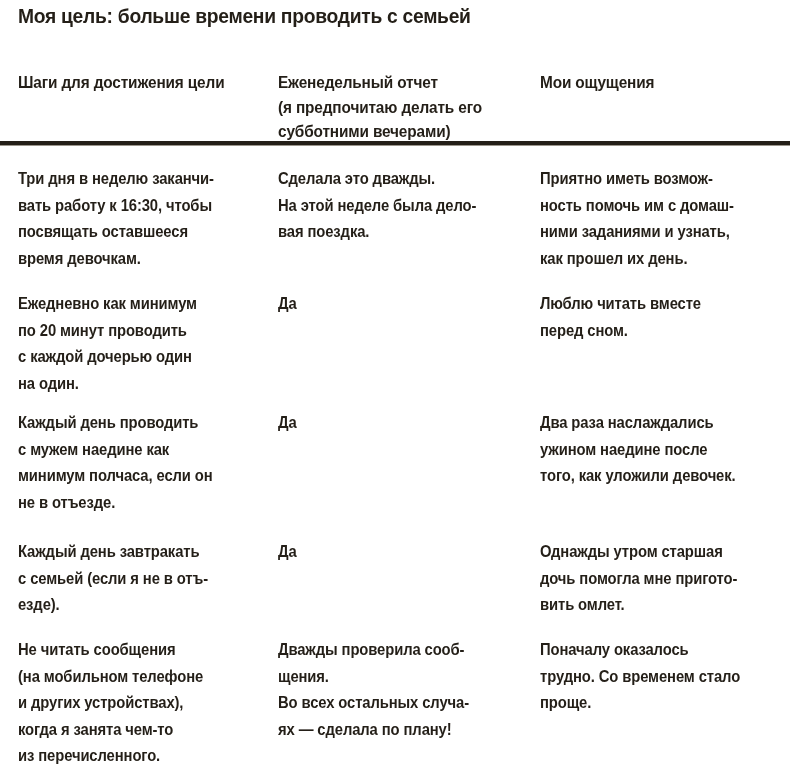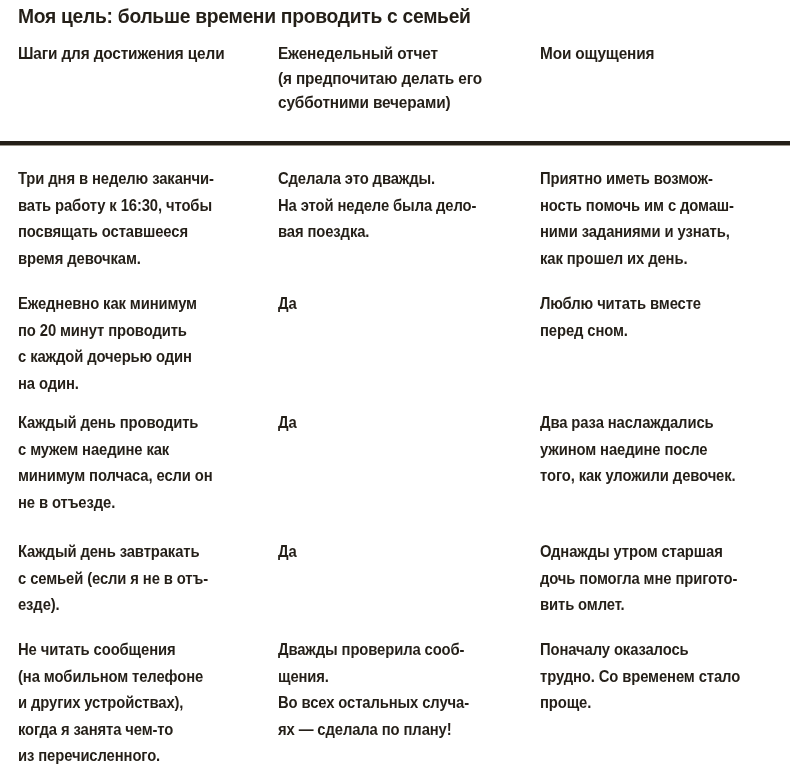--- a/index.html
+++ b/index.html
@@ -37,21 +37,21 @@
     letter-spacing: -0.3px;
     transform: scaleX(0.94);
     transform-origin: left center;
     white-space: nowrap;
   }
 
   
   .head-row {
     position: absolute;
     left: 0;
-    top: 41px;
+    top: 70px;
     width: 790px;
     height: 82px;
   }
   .head-cell {
     position: absolute;
     top: 0;
     font-size: 16.2px;
     line-height: 24.5px;
     font-weight: 700;
     letter-spacing: -0.15px;

